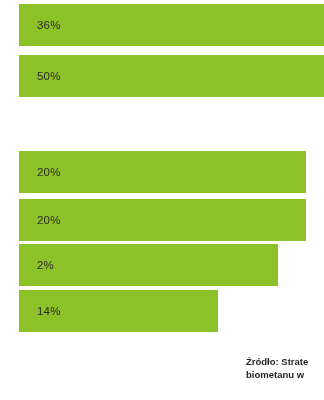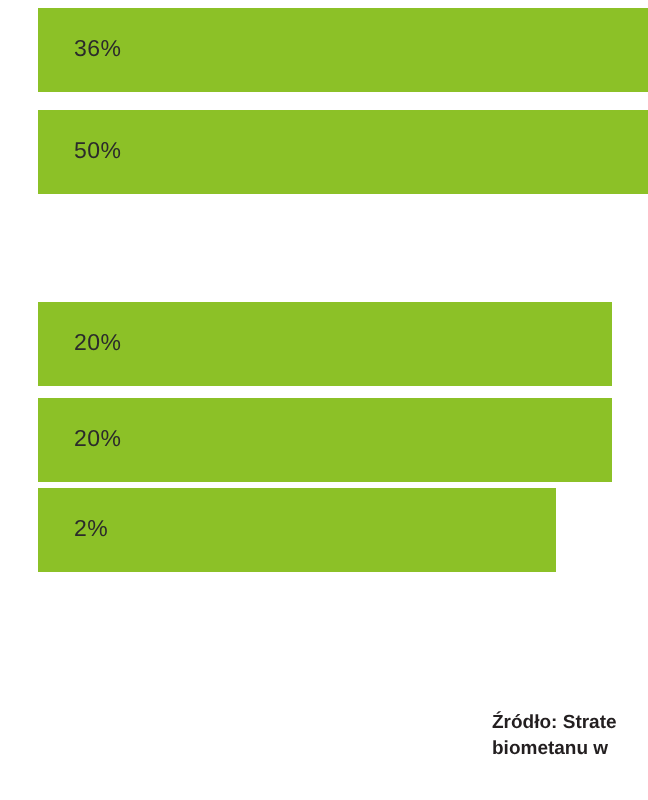--- a/index.html
+++ b/index.html
@@ -113,20 +113,25 @@
       <div class="bar" style="width: 287px; background: rgb(140, 193, 39);"></div>
       <span class="bar-value" style="color: rgb(43, 43, 43);">20%</span>
     </div>
 
     <div class="bar-row" style="top:244px;">
       <span class="cat-label"></span>
       <div class="bar" style="width: 259px; background: rgb(140, 193, 39);"></div>
       <span class="bar-value" style="color: rgb(43, 43, 43);">2%</span>
     </div>
 
+    <div class="bar-row" style="top:290px;">
+      <span class="cat-label"></span>
+      <div class="bar" style="width: 199px; background: rgb(140, 193, 39);"></div>
+      <span class="bar-value" style="color: rgb(43, 43, 43);">14%</span>
+    </div>
 
 
   </div>
 
   <div class="source-note">
     <span class="source-line">Źródło: Strate</span>
     <span class="source-line">biometanu w </span>
   </div>
 </div>
 

